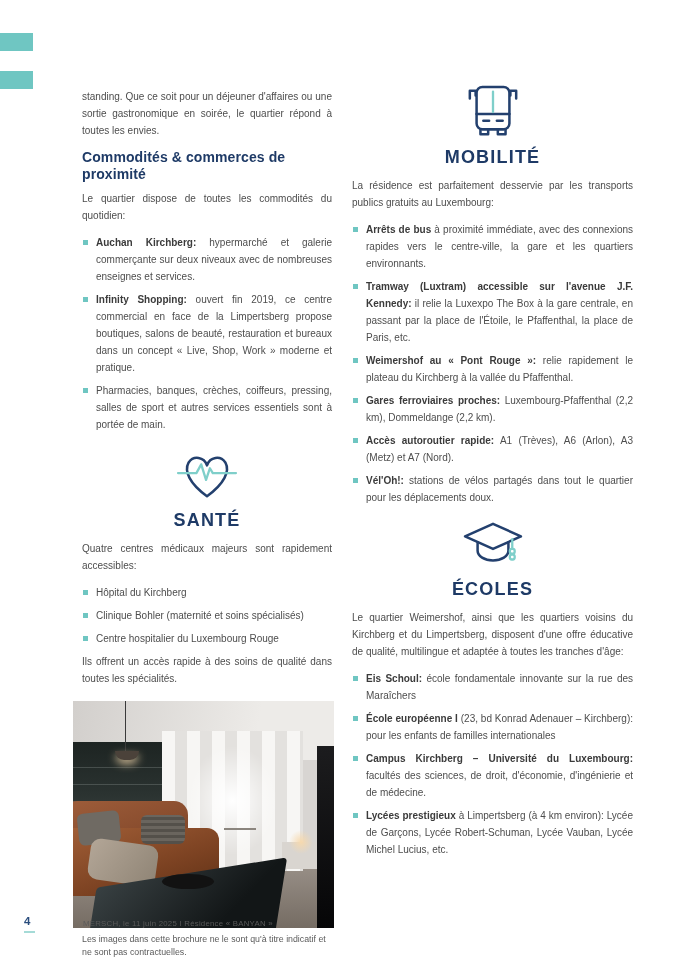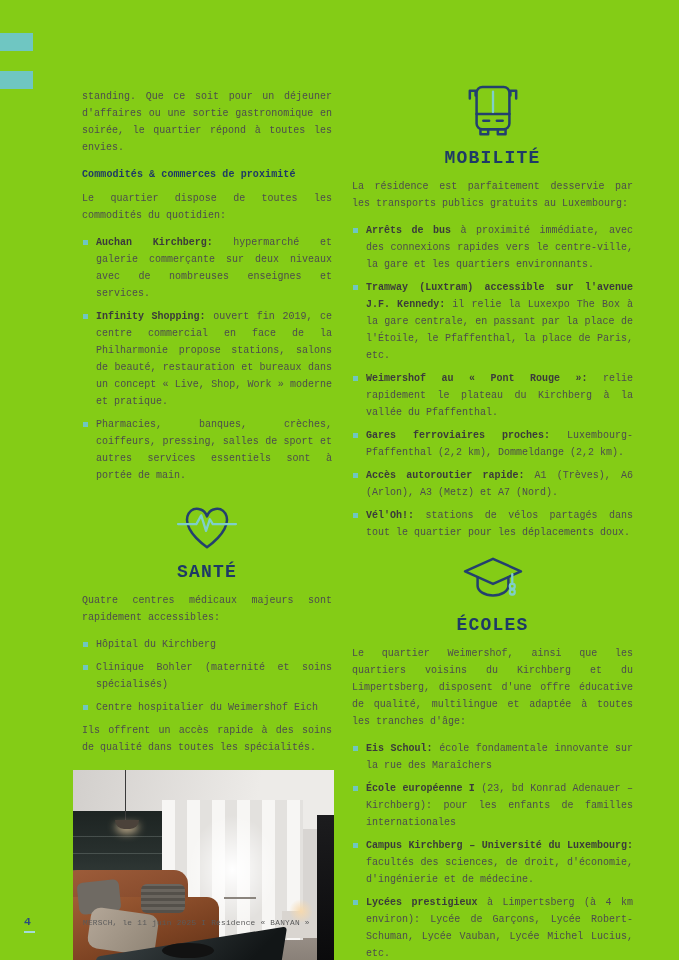--- a/index.html
+++ b/index.html
@@ -1,30 +1,30 @@
 <!DOCTYPE html>
 <html><head>
 <meta charset="utf-8">
 <style>
   html,body{margin:0;padding:0;background:#e7e5e2;}
   .page{
     position:relative;width:679px;height:960px;margin:0 auto;
-    background:#84cc16;overflow:hidden;
-    font-family:Liberation Mono, monospace;color:#4d4d4d;
+    background:#ffffff;overflow:hidden;
+    font-family:Liberation Sans, sans-serif;color:#4d4d4d;
   }
   .deco-bar{position:absolute;left:0;width:33px;height:18px;background:#6fc6c2;}
   #bar1{top:33px;}
   #bar2{top:71px;}
 
   .col{position:absolute;font-size:10px;line-height:17px;text-align:justify;}
   #col-left{left:82px;top:88px;width:250px;}
   #col-right{left:352px;top:84px;width:281px;}
 
   p.para{margin:0 0 10px;}
-  h3.subhead{font-size:10px;color:#1e3a66;margin:8px 0 7px;text-align:left;font-weight:bold;letter-spacing:.1px;}
+  h3.subhead{font-size:14px;color:#1e3a66;margin:8px 0 7px;text-align:left;font-weight:bold;letter-spacing:.1px;}
   h2.sechead{font-size:18px;color:#1e3a66;text-align:center;font-weight:bold;letter-spacing:1.2px;margin:2px 0 11px;}
   .icon-wrap{text-align:center;margin:14px 0 4px;}
   #col-right .icon-wrap.first{margin-top:0;}
 
   .bullet{display:flex;margin:0 0 6px;}
   .marker{flex:0 0 auto;width:5px;height:5px;background:#6fc6c2;margin:6px 8px 0 1px;}
   .bt{margin:0;flex:1;}
   .bt b{color:#3b3b3b;}
 
   
@@ -76,21 +76,21 @@
 
     <h3 class="subhead">Commodités &amp; commerces de proximité</h3>
     <p class="para">Le quartier dispose de toutes les commodités du quotidien:</p>
 
     <div class="bullet">
       <span class="marker"></span>
       <p class="bt"><b>Auchan Kirchberg:</b><span> hypermarché et galerie commerçante sur deux niveaux avec de nombreuses enseignes et services.</span></p>
     </div>
     <div class="bullet">
       <span class="marker"></span>
-      <p class="bt"><b>Infinity Shopping:</b><span> ouvert fin 2019, ce centre commercial en face de la Philharmonie propose stations, salons de beauté, restauration et bureaux dans un concept « Live, Shop, Work » moderne et pratique.</span></p>
+      <p class="bt"><b>Infinity Shopping:</b><span> ouvert fin 2019, ce centre commercial en face de la Limpertsberg propose boutiques, salons de beauté, restauration et bureaux dans un concept « Live, Shop, Work » moderne et pratique.</span></p>
     </div>
     <div class="bullet">
       <span class="marker"></span>
       <p class="bt"><b></b><span>Pharmacies, banques, crèches, coiffeurs, pressing, salles de sport et autres services essentiels sont à portée de main.</span></p>
     </div>
 
     <div class="icon-wrap">
       <svg width="62" height="56" viewBox="0 0 64 58">
         <path class="navy" d="M32 51 C 14 38, 8 25, 13 16 C 18 8.5, 29 10, 32 19 C 35 10, 46 8.5, 51 16 C 56 25, 50 38, 32 51 Z"></path>
         <polyline class="teal" points="2,27 21,27 26,18 31,34 35,22 38,27 62,27"></polyline>
@@ -103,21 +103,21 @@
     <div class="bullet">
       <span class="marker"></span>
       <p class="bt">Hôpital du Kirchberg</p>
     </div>
     <div class="bullet">
       <span class="marker"></span>
       <p class="bt">Clinique Bohler (maternité et soins spécialisés)</p>
     </div>
     <div class="bullet">
       <span class="marker"></span>
-      <p class="bt">Centre hospitalier du Weimershof Eich</p>
+      <p class="bt">Centre hospitalier du Luxembourg Rouge</p>
     </div>
 
     <p class="para">Ils offrent un accès rapide à des soins de qualité dans toutes les spécialités.</p>
 
     <div id="photo">
       <div class="ph-ceiling"></div>
       <div class="ph-floor"></div>
       <div class="ph-cabinets"></div>
       <div class="ph-shelves"></div>
       <div class="ph-window"></div>

